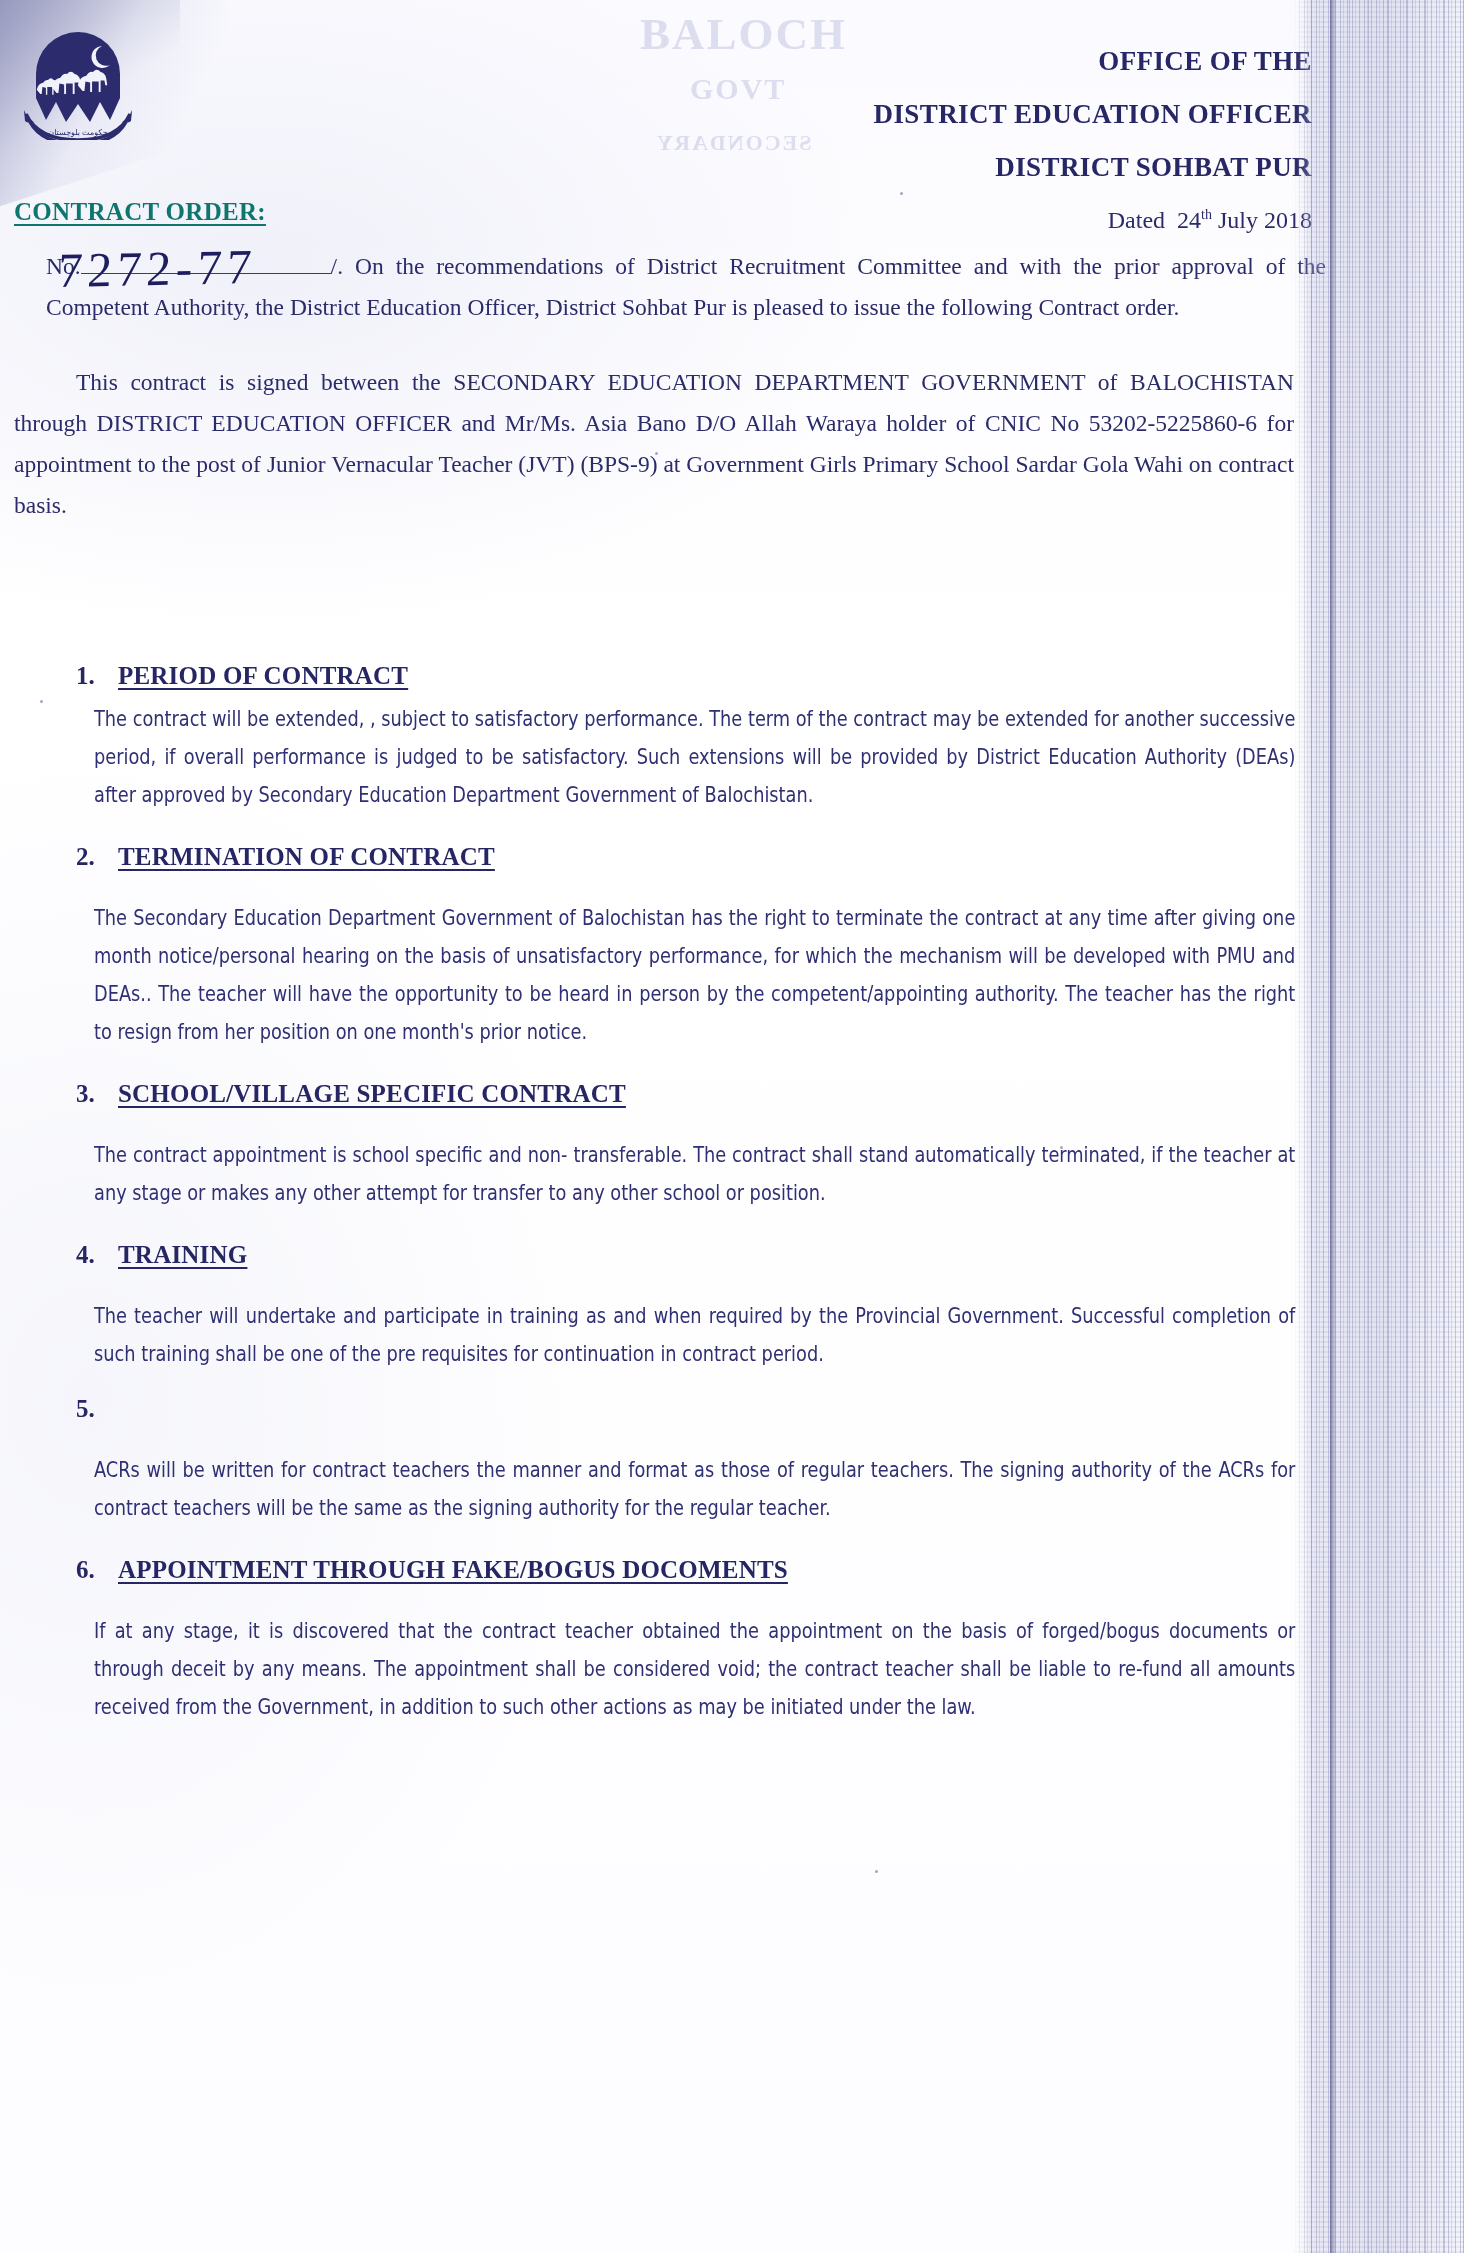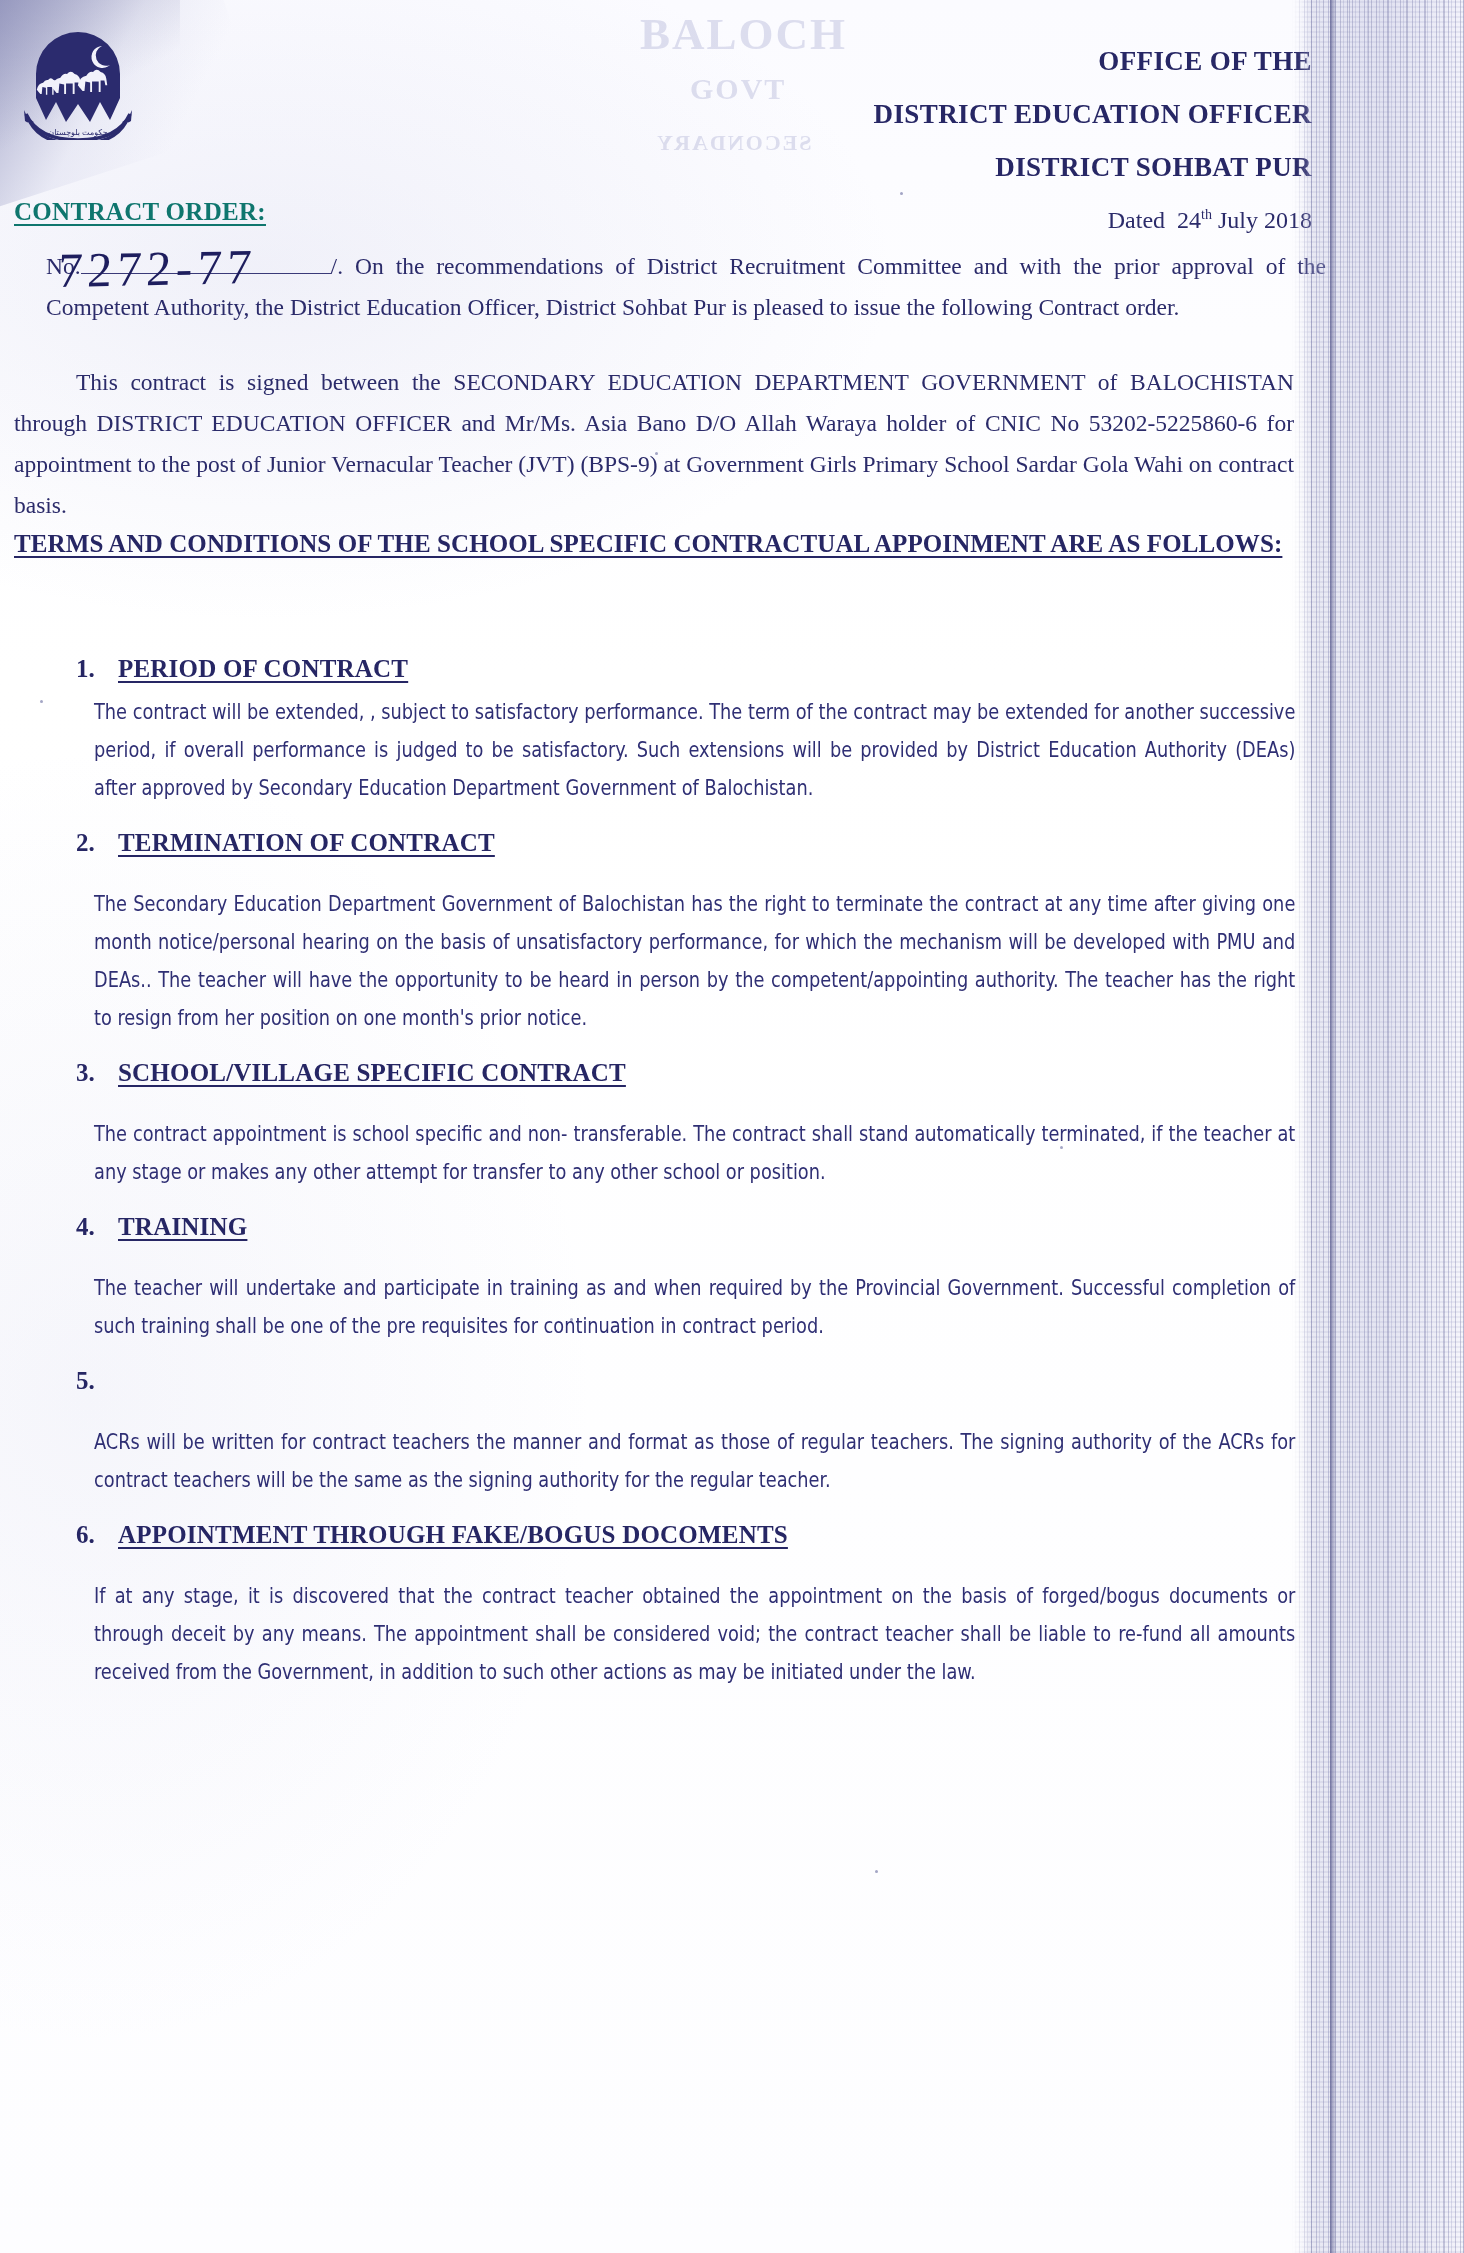--- a/index.html
+++ b/index.html
@@ -226,20 +226,21 @@
     flex: none;
   }
   .clause-title {
     font-family: "Liberation Serif", serif;
     font-weight: bold;
     font-size: 25px;
     color: #262664;
     text-decoration: underline;
     text-underline-offset: 4px;
     letter-spacing: 0.2px;
+    margin-top: 7px;
   }
   .clause-body {
     font-family: "DejaVu Sans", sans-serif;
     font-size: 21px;
     line-height: 38px;
     color: #2f2f74;
     text-align: justify;
     padding-left: 100px;
     padding-right: 164px;
     font-stretch: condensed;
@@ -321,23 +322,20 @@
     <span>No.</span><span class="no-underline"></span><span>/. On the recommendations of District Recruitment Committee and with the prior approval of the Competent Authority, the District Education Officer, District Sohbat Pur is pleased to issue the following Contract order.</span>
   </div>
   <div class="handwriting">7272-77</div>
 
   <div class="serif-body" id="signed-block">
     <p>
       <span>This contract is signed between the </span><b>SECONDARY EDUCATION DEPARTMENT GOVERNMENT</b><span> of </span><b>BALOCHISTAN</b><span> through </span><b>DISTRICT EDUCATION OFFICER</b><span> and </span><b>Mr/Ms. Asia Bano D/O Allah Waraya</b><span> holder of CNIC No </span><b>53202-5225860-6</b><span> for appointment to the post of Junior Vernacular Teacher (JVT) (BPS-9) at </span><b>Government Girls Primary School Sardar Gola Wahi</b><span> on contract basis.</span>
     </p>
   </div>
 
-  <div class="terms-heading">
-    <span>TERMS AND CONDITIONS OF THE SCHOOL SPECIFIC CONTRACTUAL APPOINMENT ARE AS FOLLOWS:</span>
-  </div>
 
   <div class="clauses">
 
     <div class="clause">
       <div class="clause-head">
         <span class="clause-num">1.</span>
         <span class="clause-title">PERIOD OF CONTRACT</span>
       </div>
       <div class="clause-body">The contract will be extended, , subject to satisfactory performance. The term of the contract may be extended for another successive period, if overall performance is judged to be satisfactory. Such extensions will be provided by District Education Authority (DEAs) after approved by Secondary Education Department Government of Balochistan.</div>
     </div>

